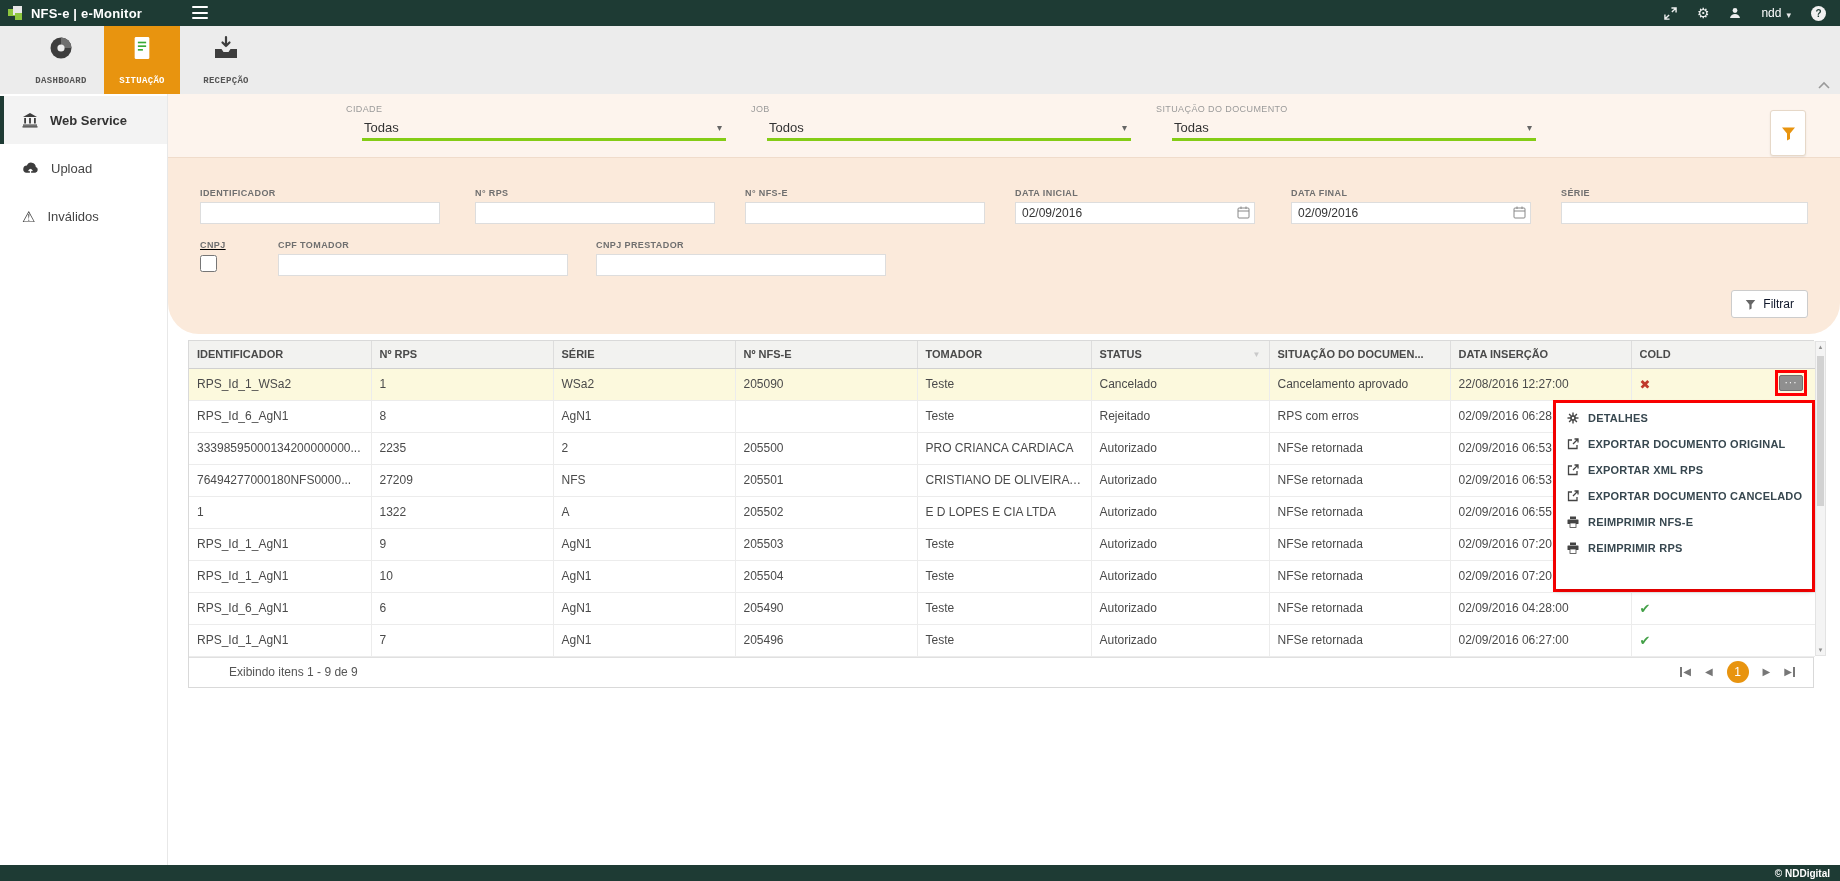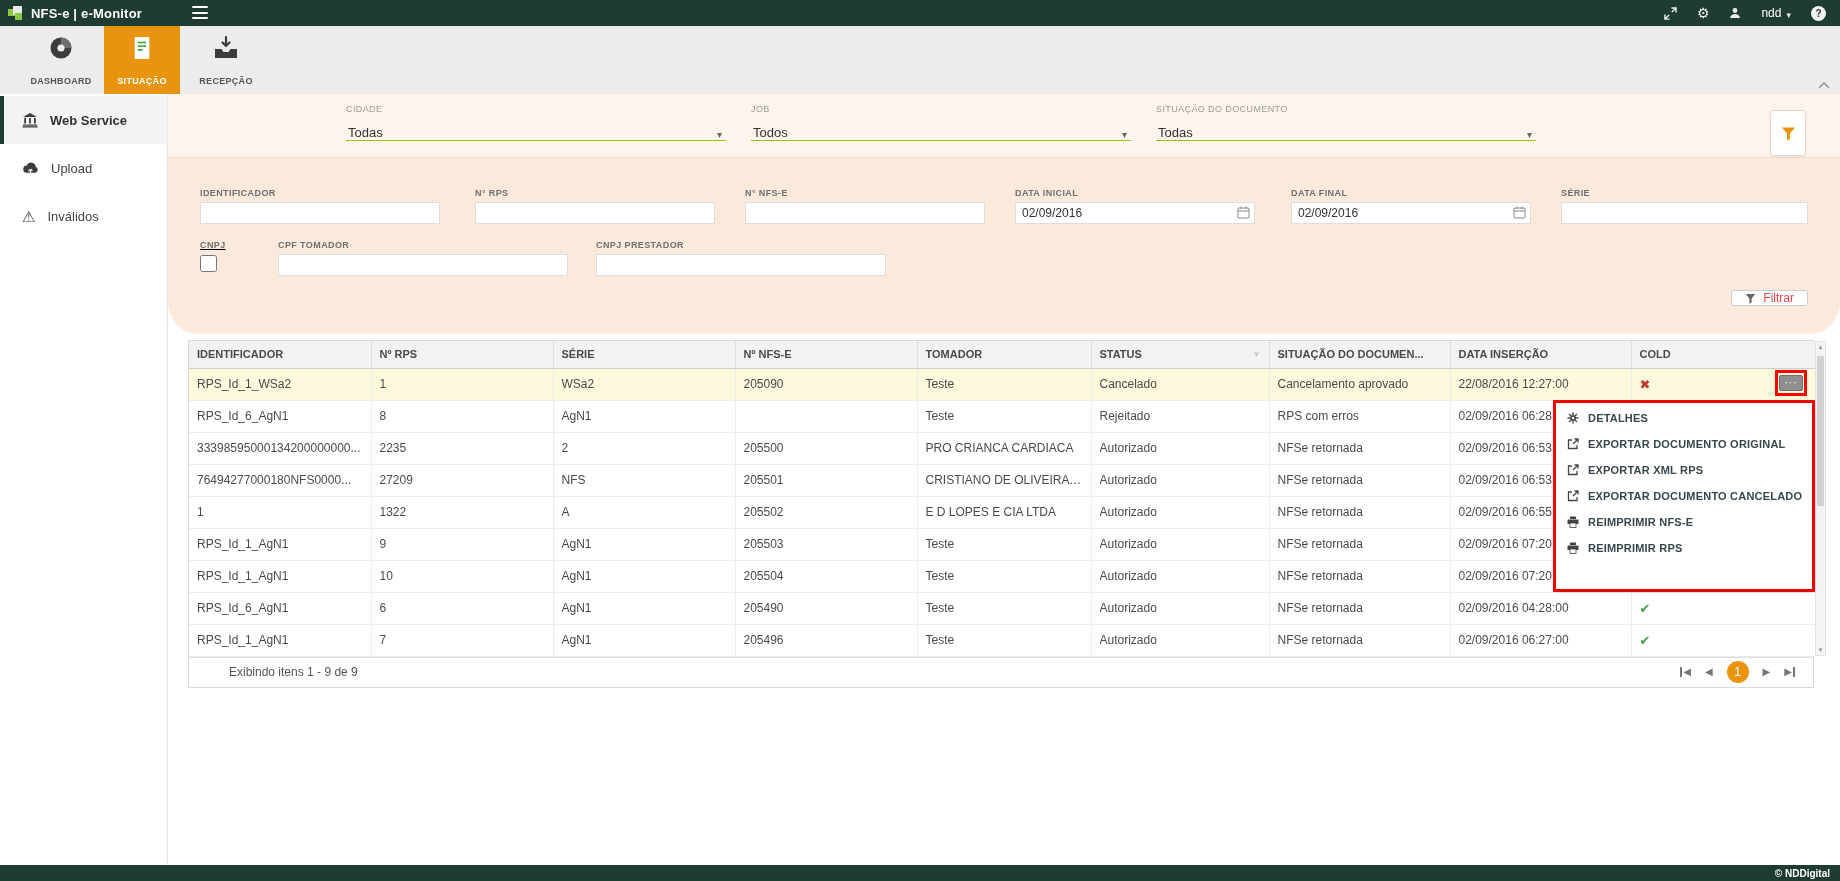--- a/index.html
+++ b/index.html
@@ -20,60 +20,60 @@
   .topbar-right { margin-left: auto; display: flex; align-items: center; gap: 20px; padding-right: 14px; }
   .tb-icon { display: flex; align-items: center; color: #fff; opacity: .92; cursor: pointer; }
   .gear-glyph { font-size: 14px; line-height: 1; }
   .user-menu { display: flex; align-items: flex-end; gap: 5px; cursor: pointer; }
   .user-name { font-size: 12px; }
   .tb-caret { font-size: 9px; opacity: .9; }
   .help-circle { width: 15px; height: 15px; border-radius: 50%; background: #f1f1f1; color: #1e3b34; font-size: 10px; font-weight: 700; display: flex; align-items: center; justify-content: center; }
 
   
   .tabbar { position: absolute; top: 26px; left: 0; right: 0; height: 68px; background: #ececec; display: flex; padding-left: 18px; }
-  .tab { width: 86px; display: flex; flex-direction: column; align-items: center; justify-content: center; gap: 15px; font-size: 9px; font-weight: 700; color: #555; cursor: pointer; letter-spacing: .3px; }
+  .tab { width: 86px; display: flex; flex-direction: column; align-items: center; justify-content: center; gap: 15px; font-size: 9px; font-weight: 700; color: #555; cursor: pointer; letter-spacing: .3px; font-family: Liberation Mono, monospace; }
   .tab.t-emissao { width: 76px; }
   .tab.t-recepcao { width: 92px; }
   .tab.active { background: #e8940f; color: #fff; }
   .tabbar-collapse { position: absolute; right: 10px; bottom: 5px; cursor: pointer; }
 
   
   .content { position: absolute; top: 94px; left: 0; right: 0; bottom: 16px; display: flex; background: #fff; }
   .sidebar { width: 168px; background: #fff; border-right: 1px solid #e8e8e8; padding-top: 2px; }
   .side-item { height: 48px; display: flex; align-items: center; gap: 12px; padding-left: 18px; font-size: 13px; color: #444; cursor: pointer; border-left: 4px solid transparent; }
   .side-item.active { background: #f3f3f3; border-left: 4px solid #1e3b34; font-weight: 700; color: #333; }
   .warn-glyph { font-size: 15px; color: #3d3d3d; line-height: 1; }
   .main { flex: 1; position: relative; overflow: hidden; background: #fff; }
 
   
   .filter-panel { position: absolute; top: 0; left: 0; right: 0; height: 240px; background: #fbeadb; border-radius: 31px; }
   .filter-top { position: relative; height: 64px; background: #fdf4ed; border-bottom: 1px solid #f0dccb; }
   .fselect { position: absolute; top: 10px; width: 380px; cursor: pointer; }
   .fselect .flabel { font-size: 9px; color: #9a9a9a; letter-spacing: .4px; margin-bottom: 3px; }
-  .fselect .fvalue { display: flex; justify-content: space-between; align-items: flex-end; border-bottom: 1px solid #84cc16; height: 24px; font-size: 13px; color: #333; padding: 0 4px 0 2px; }
+  .fselect .fvalue { display: flex; justify-content: space-between; align-items: center; border-bottom: 3px solid #84cc16; height: 24px; font-size: 13px; color: #333; padding: 0 4px 0 2px; margin-left: 16px; }
   .fselect .caret { font-size: 10px; color: #666; }
   .fs-cidade { left: 178px; } .fs-job { left: 583px; } .fs-situacao { left: 988px; }
   .filter-toggle { position: absolute; top: 16px; right: 34px; width: 36px; height: 46px; background: #fff; border: 1px solid #e6d8c8; border-radius: 3px; display: flex; align-items: center; justify-content: center; box-shadow: 0 1px 2px rgba(0,0,0,.08); cursor: pointer; }
   .filter-body { position: relative; height: 176px; }
   .ffield { position: absolute; }
   .ffield .flabel { display: block; font-size: 9px; font-weight: 700; color: #6f6f6f; letter-spacing: .4px; margin-bottom: 4px; }
   .ffield input[type=text] { width: 100%; height: 22px; border: 1px solid #ddd; background: #fff; font-size: 12px; padding: 0 6px; font-family: inherit; color: #333; }
   .f-identificador { left: 32px;  top: 30px; width: 240px; }
   .f-nrps         { left: 307px; top: 30px; width: 240px; }
   .f-nnfse        { left: 577px; top: 30px; width: 240px; }
   .f-datainicial  { left: 847px; top: 30px; width: 240px; }
   .f-datafinal    { left: 1123px; top: 30px; width: 240px; }
   .f-serie        { left: 1393px; top: 30px; width: 247px; }
   .f-cnpj         { left: 32px;  top: 82px; text-decoration: underline; }
   .f-cpftomador   { left: 110px; top: 82px; width: 290px; }
   .f-cnpjprest    { left: 428px; top: 82px; width: 290px; }
   .date-wrap { position: relative; }
   .date-wrap .cal { position: absolute; right: 5px; top: 4px; }
   .f-cnpj input[type=checkbox] { width: 17px; height: 17px; margin-top: 1px; accent-color: #fff; border: 1px solid #bbb; background: #fff; }
-  .filtrar-btn { position: absolute; right: 32px; top: 132px; height: 16px; padding: 0 13px; background: #fff; border: 1px solid #ccc; border-radius: 3px; font-size: 12px; color: #ef4444; display: flex; align-items: center; gap: 7px; cursor: pointer; font-family: inherit; justify-content: flex-end; }
+  .filtrar-btn { position: absolute; right: 32px; top: 132px; height: 28px; padding: 0 13px; background: #fff; border: 1px solid #ccc; border-radius: 3px; font-size: 12px; color: #0f172a; display: flex; align-items: center; gap: 7px; cursor: pointer; font-family: inherit; justify-content: flex-end; }
 
   
   .table-wrap { position: absolute; left: 20px; top: 246px; width: 1626px; border: 1px solid #d9d9d9; background: #fff; }
   table { width: 100%; border-collapse: collapse; table-layout: fixed; }
   th { height: 27px; background: #f2f2f0; font-size: 11px; color: #4a4a4a; text-align: left; padding: 0 8px; border-right: 1px solid #ddd; border-bottom: 1px solid #d0d0d0; font-weight: 700; white-space: nowrap; overflow: hidden; }
   th:last-child, td:last-child { border-right: none; }
   td { height: 32px; font-size: 12px; color: #4a4a4a; padding: 0 8px; border-right: 1px solid #ececec; border-bottom: 1px solid #ececec; white-space: nowrap; overflow: hidden; text-overflow: ellipsis; background: #fff; }
   tr.selected td { background: #fcf9dd; }
   .sort-ind { float: right; font-size: 8px; color: #c9c9c9; margin-top: 2px; }
   .cold-x { color: #c0392b; font-weight: 700; font-size: 13px; }

